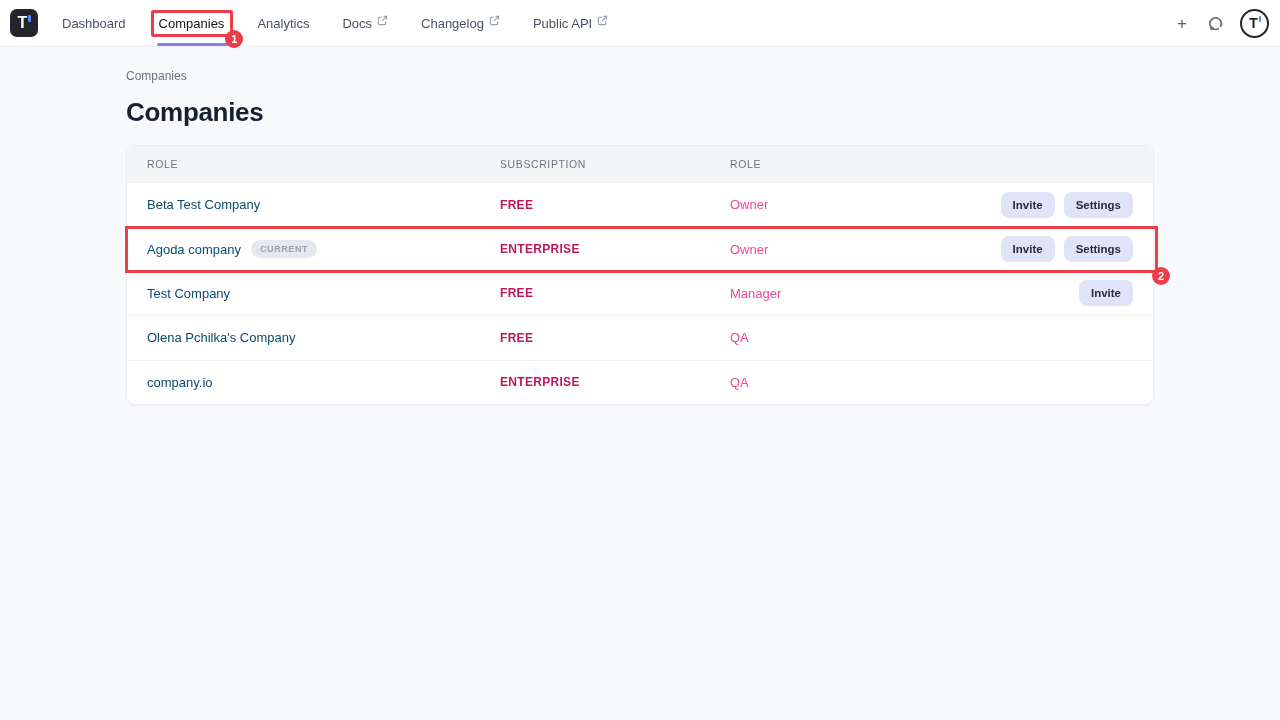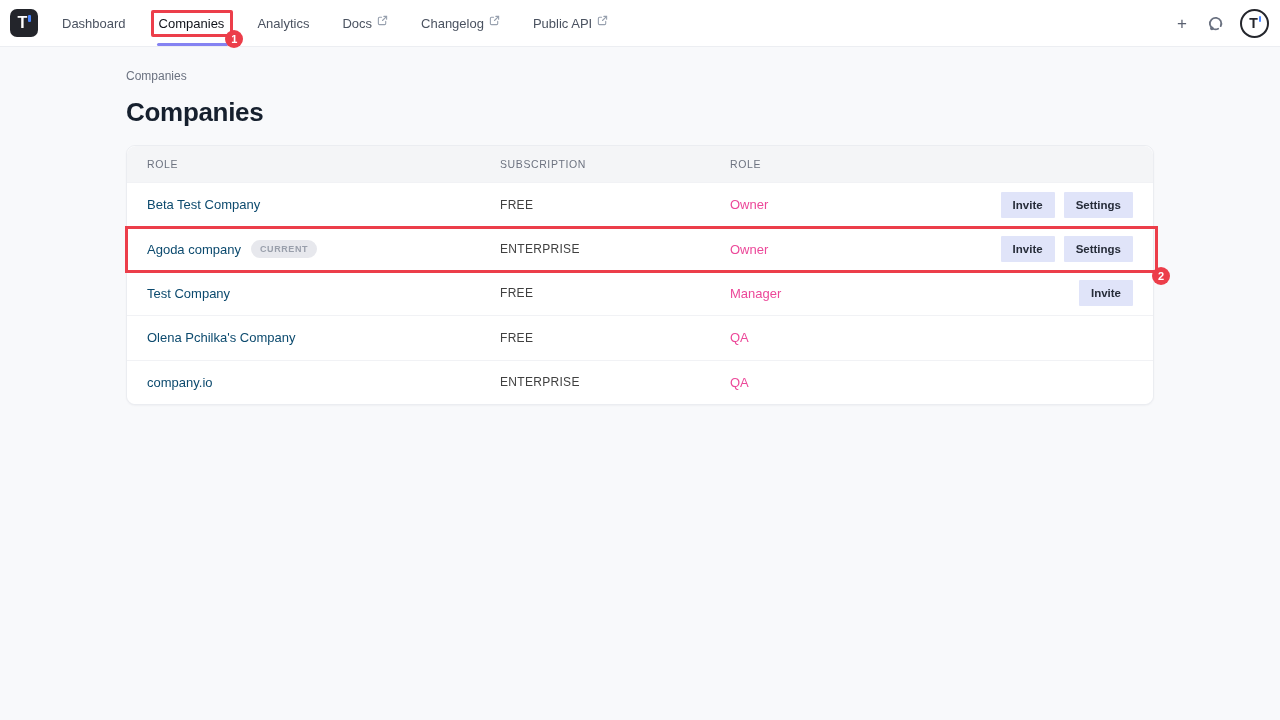--- a/index.html
+++ b/index.html
@@ -128,26 +128,26 @@
   .badge-current {
     margin-left: 10px;
     background: #e7e8ed; color: #999fab;
     font-size: 9px; font-weight: 600; letter-spacing: 0.6px;
     padding: 4px 9px; border-radius: 10px;
     white-space: nowrap;
   }
   .sub-cell { font-size: 12px; color: #70768
 
 4; letter-spacing: 0.3px; }
-  .sub-cell { font-size: 12px; color: #404040; letter-spacing: 0.3px; }
+  .sub-cell { font-size: 12px; color: #be185d; letter-spacing: 0.3px; font-weight: bold; }
   .role-cell { font-size: 13px; color: #ec4899; }
   .actions-cell { display: flex; gap: 9px; justify-self: end; }
   .btn {
     background: #e0e4f9; color: #262c39;
-    border: none; border-radius: 1px;
+    border: none; border-radius: 8px;
     font-family: "Liberation Sans", sans-serif;
     font-size: 11.5px; font-weight: 700;
     padding: 7px 12px;
     cursor: pointer;
     white-space: nowrap;
   }
 </style>
 </head>
 <body>
 

